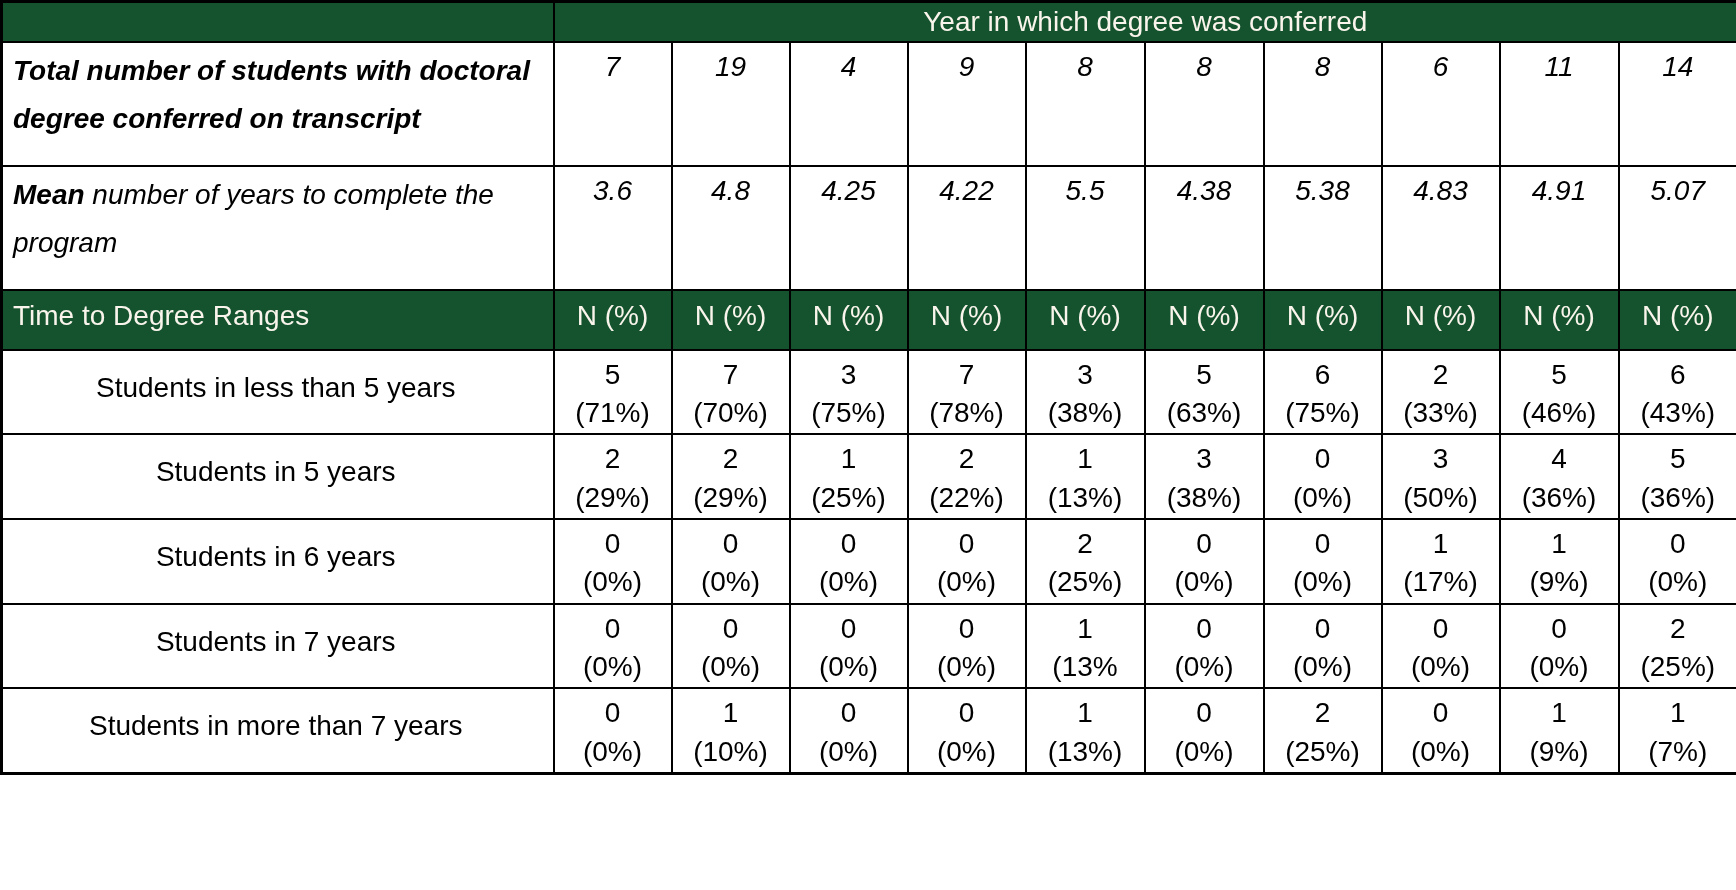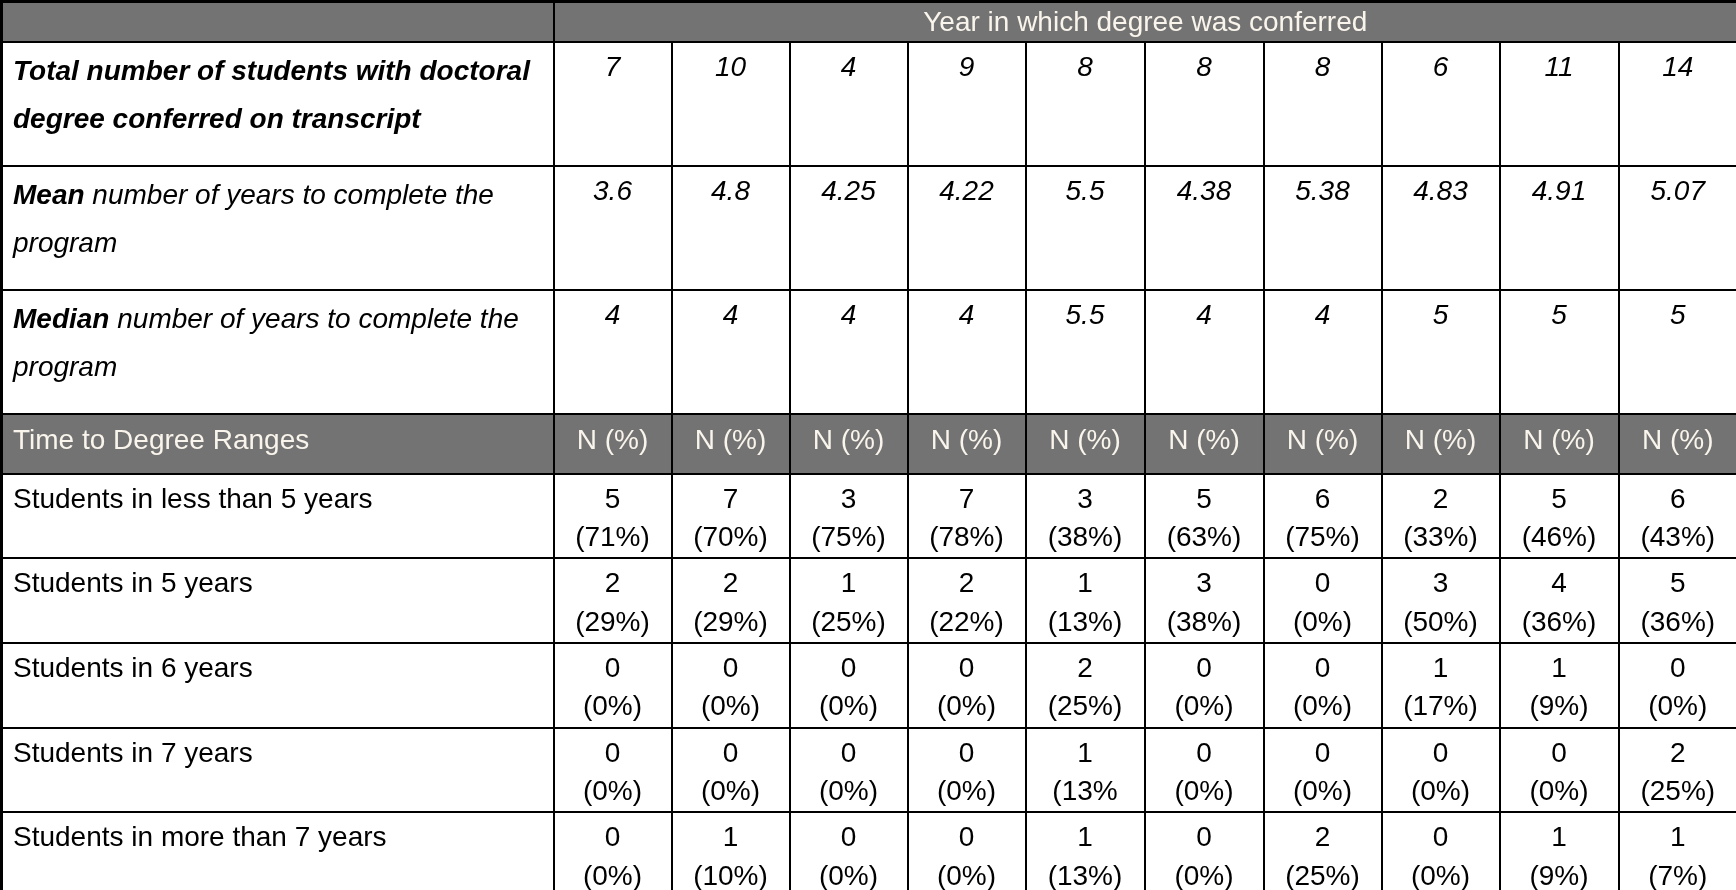--- a/index.html
+++ b/index.html
@@ -19,40 +19,40 @@
     color: #000000;
     border: 3px solid #000000;
   }
   table.outcomes td, table.outcomes th {
     border: 2px solid #000000;
     overflow: hidden;
     font-weight: normal;
   }
   
   .hdr {
-    background: #737373;
+    background: #14532d;
     color: #FAF5EC;
   }
   
   tr.r-span   { height: 40px; }
   tr.r-years  { height: 38px; }
   tr.r-big    { height: 124px; font-style: italic; }
   tr.r-ranges { height: 60px; }
   tr.r-data   { height: 78px; }
   
   .lbl {
     text-align: left;
     vertical-align: top;
     padding: 4px 14px 0 10px;
     line-height: 1.72;
   }
   .lbl-sm {
-    text-align: left;
+    text-align: center;
     vertical-align: top;
-    padding: 4px 14px 0 10px;
+    padding: 17px 14px 0 10px;
     line-height: 1.4;
   }
   
   .v {
     text-align: center;
     vertical-align: top;
     padding-top: 5px;
     line-height: 1.37;
   }
   .b { font-weight: bold; }
@@ -84,21 +84,21 @@
   <tbody>
       <tr class="r-span">
     <th class="hdr"></th>
     <th class="hdr span-hdr" colspan="10">Year in which degree was conferred</th>
   </tr>
 
 
   <tr class="r-big">
     <td class="lbl"><span class="b">Total number of students with doctoral degree conferred on transcript</span><span></span></td>
     <td class="v b">7</td>
-    <td class="v b">10</td>
+    <td class="v b">19</td>
     <td class="v b">4</td>
     <td class="v b">9</td>
     <td class="v b">8</td>
     <td class="v b">8</td>
     <td class="v b">8</td>
     <td class="v b">6</td>
     <td class="v b">11</td>
     <td class="v b">14</td>
   </tr>
 
@@ -109,33 +109,20 @@
     <td class="v">4.25</td>
     <td class="v">4.22</td>
     <td class="v">5.5</td>
     <td class="v">4.38</td>
     <td class="v">5.38</td>
     <td class="v">4.83</td>
     <td class="v">4.91</td>
     <td class="v">5.07</td>
   </tr>
 
-  <tr class="r-big">
-    <td class="lbl"><span class="b">Median</span><span> number of years to complete the program</span></td>
-    <td class="v">4</td>
-    <td class="v">4</td>
-    <td class="v">4</td>
-    <td class="v">4</td>
-    <td class="v">5.5</td>
-    <td class="v">4</td>
-    <td class="v">4</td>
-    <td class="v">5</td>
-    <td class="v">5</td>
-    <td class="v">5</td>
-  </tr>
 
   <tr class="r-ranges">
     <th class="hdr ranges-lbl">Time to Degree Ranges</th>
     <th class="hdr npct">N (%)</th>
     <th class="hdr npct">N (%)</th>
     <th class="hdr npct">N (%)</th>
     <th class="hdr npct">N (%)</th>
     <th class="hdr npct">N (%)</th>
     <th class="hdr npct">N (%)</th>
     <th class="hdr npct">N (%)</th>

